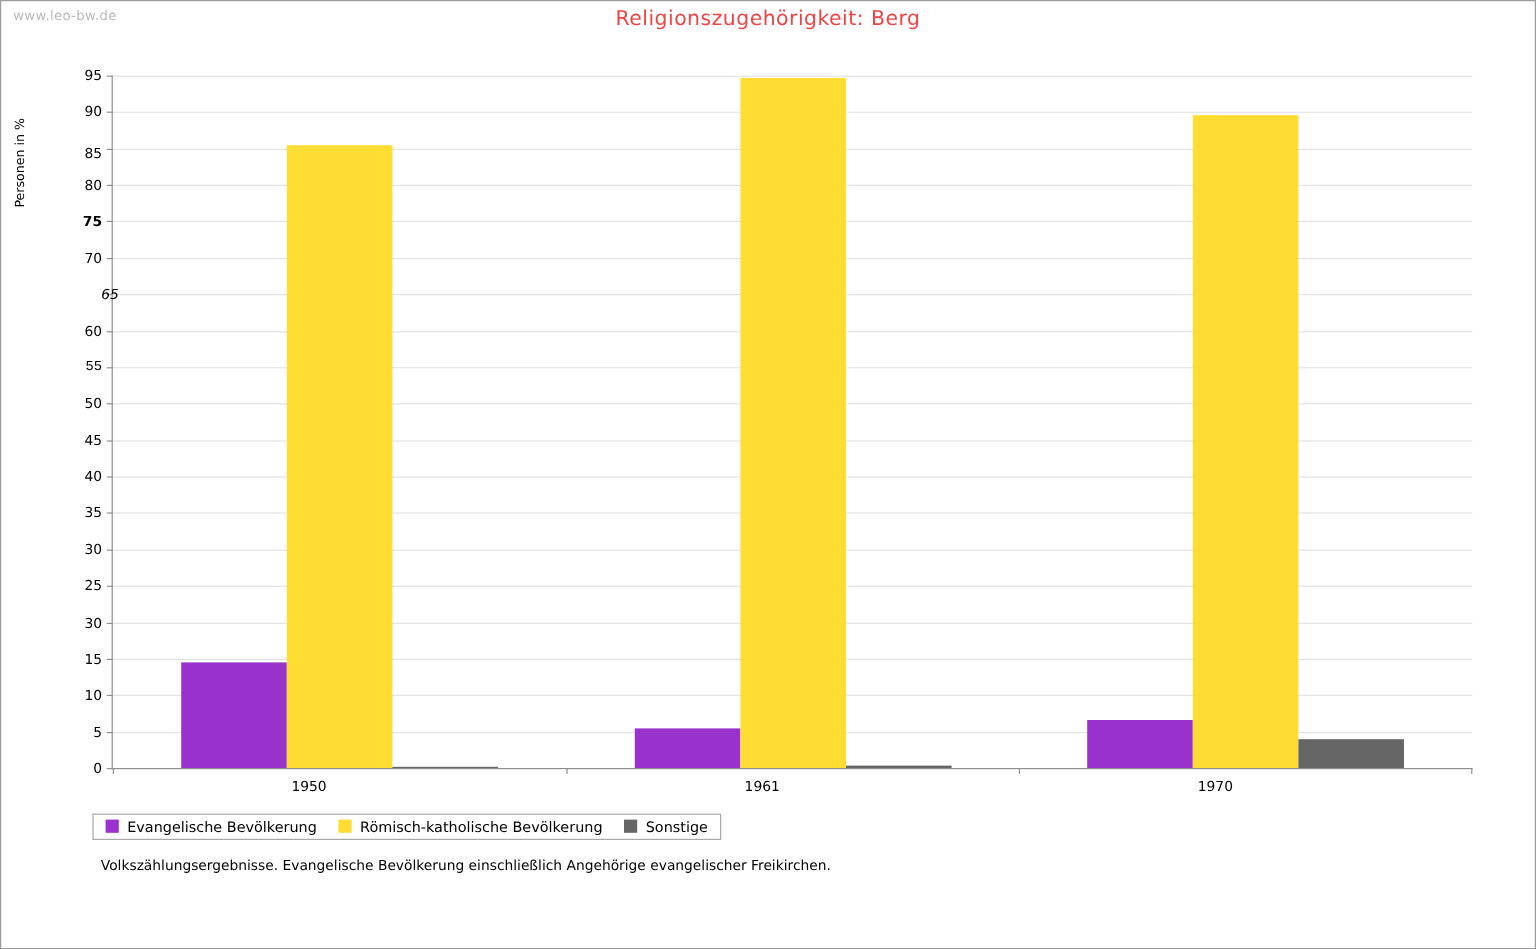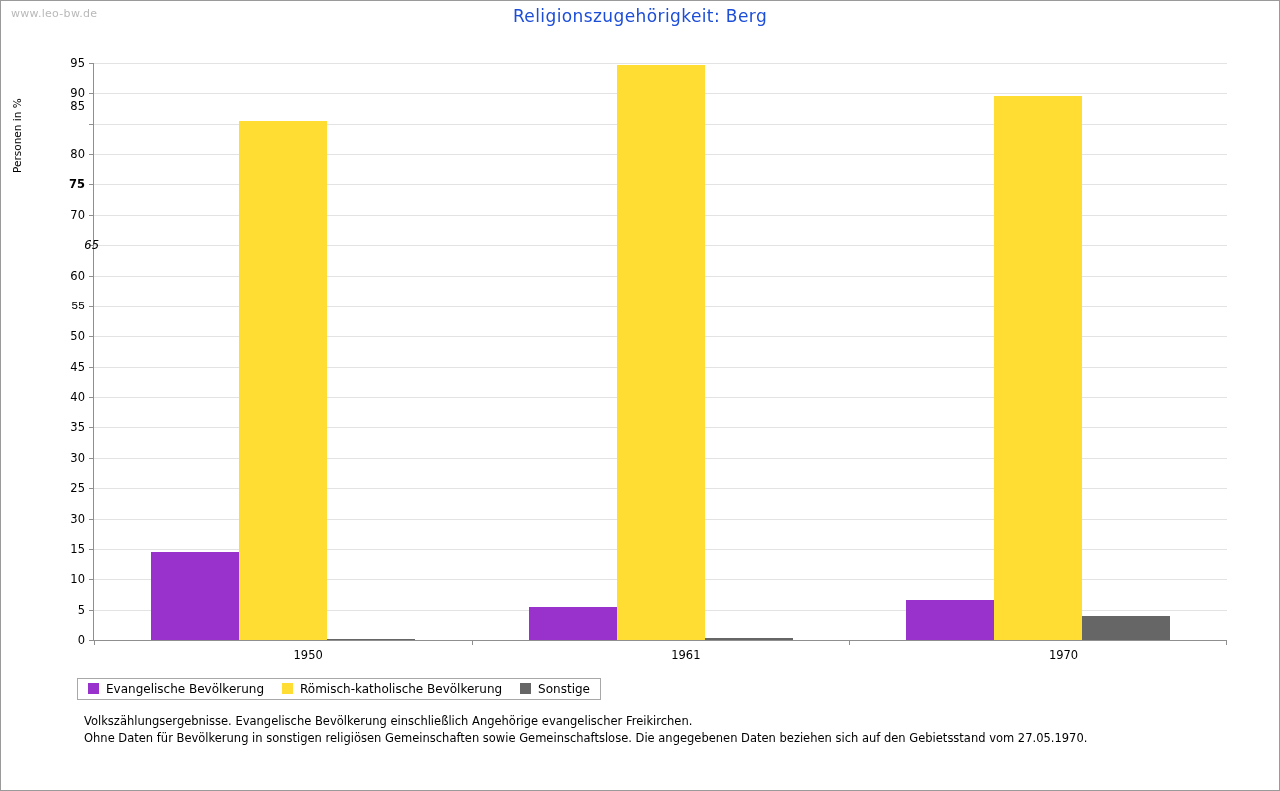--- a/index.html
+++ b/index.html
@@ -27,21 +27,21 @@
     color: #b9b9b9;
     letter-spacing: 0.3px;
   }
   .chart-title {
     position: absolute;
     left: 0;
     right: 0;
     top: 5px;
     text-align: center;
     font-size: 17px;
-    color: #1d4ed8;
+    color: #ef4444;
     letter-spacing: 0.4px;
   }
   
   #plot {
     position: absolute;
     left: 93px;
     top: 62px;
     width: 1133px;
     height: 578px;
   }
@@ -101,21 +101,21 @@
     white-space: nowrap;
   }
   .bar {
     position: absolute;
     bottom: 1px;
   }
   .xtick-label {
     position: absolute;
     font-size: 11.5px;
     color: #000000;
-    text-align: right;
+    text-align: left;
     white-space: nowrap;
   }
   .xtick-mark {
     position: absolute;
     width: 1px;
     height: 5px;
     background: #8f8f8f;
   }
   
   #legend {
@@ -213,21 +213,20 @@
         <span>Römisch-katholische Bevölkerung</span>
       </div>
       <div class="entry">
         <span class="swatch" style="background: rgb(102, 102, 102);"></span>
         <span>Sonstige</span>
       </div>
     </div>
 
   <div class="footnotes">
     <div>Volkszählungsergebnisse. Evangelische Bevölkerung einschließlich Angehörige evangelischer Freikirchen.</div>
-    <div>Ohne Daten für Bevölkerung in sonstigen religiösen Gemeinschaften sowie Gemeinschaftslose. Die angegebenen Daten beziehen sich auf den Gebietsstand vom 27.05.1970.</div>
     <div class="gap"></div>
   </div>
 
 <div class="ytick-mark" style="left: 88px; top: 639px;"></div>
     <div class="ytick-label" style="right: auto; left: 58px; width: 26px; top: 632px;">0</div>
     <div class="ytick-mark" style="left: 88px; top: 608.632px;"></div>
     <div class="ytick-label" style="right: auto; left: 58px; width: 26px; top: 601.632px;">5</div>
     <div class="ytick-mark" style="left: 88px; top: 578.263px;"></div>
     <div class="ytick-label" style="right: auto; left: 58px; width: 26px; top: 571.263px;">10</div>
     <div class="ytick-mark" style="left: 88px; top: 547.895px;"></div>
@@ -252,21 +251,21 @@
     <div class="ytick-label" style="right: auto; left: 58px; width: 26px; top: 267.579px;">60</div>
     <div class="ytick-mark" style="left: 88px; top: 244.211px;"></div>
     <div class="ytick-label" style="right: auto; left: 72px; width: 26px; top: 237.211px; font-style: italic;">65</div>
     <div class="ytick-mark" style="left: 88px; top: 213.842px;"></div>
     <div class="ytick-label" style="right: auto; left: 58px; width: 26px; top: 206.842px;">70</div>
     <div class="ytick-mark" style="left: 88px; top: 183.474px;"></div>
     <div class="ytick-label" style="right: auto; left: 58px; width: 26px; top: 176.474px; font-weight: bold;">75</div>
     <div class="ytick-mark" style="left: 88px; top: 153.105px;"></div>
     <div class="ytick-label" style="right: auto; left: 58px; width: 26px; top: 146.105px;">80</div>
     <div class="ytick-mark" style="left: 88px; top: 122.737px;"></div>
-    <div class="ytick-label" style="right: auto; left: 58px; width: 26px; top: 98px;">85</div>
+    <div class="ytick-label" style="right: auto; left: 58px; width: 26px; top: 120px;">85</div>
     <div class="ytick-mark" style="left: 88px; top: 92.3684px;"></div>
     <div class="ytick-label" style="right: auto; left: 58px; width: 26px; top: 85.3684px;">90</div>
     <div class="ytick-mark" style="left: 88px; top: 62px;"></div>
     <div class="ytick-label" style="right: auto; left: 58px; width: 26px; top: 55px;">95</div>
     <div class="xtick-mark" style="left: 93px; top: 639px;"></div>
     <div class="xtick-label" style="left: 241.833px; width: 80px; top: 647px;">1950</div>
     <div class="xtick-mark" style="left: 470.667px; top: 639px;"></div>
     <div class="xtick-label" style="left: 619.5px; width: 80px; top: 647px;">1961</div>
     <div class="xtick-mark" style="left: 848.333px; top: 639px;"></div>
     <div class="xtick-label" style="left: 997.167px; width: 80px; top: 647px;">1970</div>

